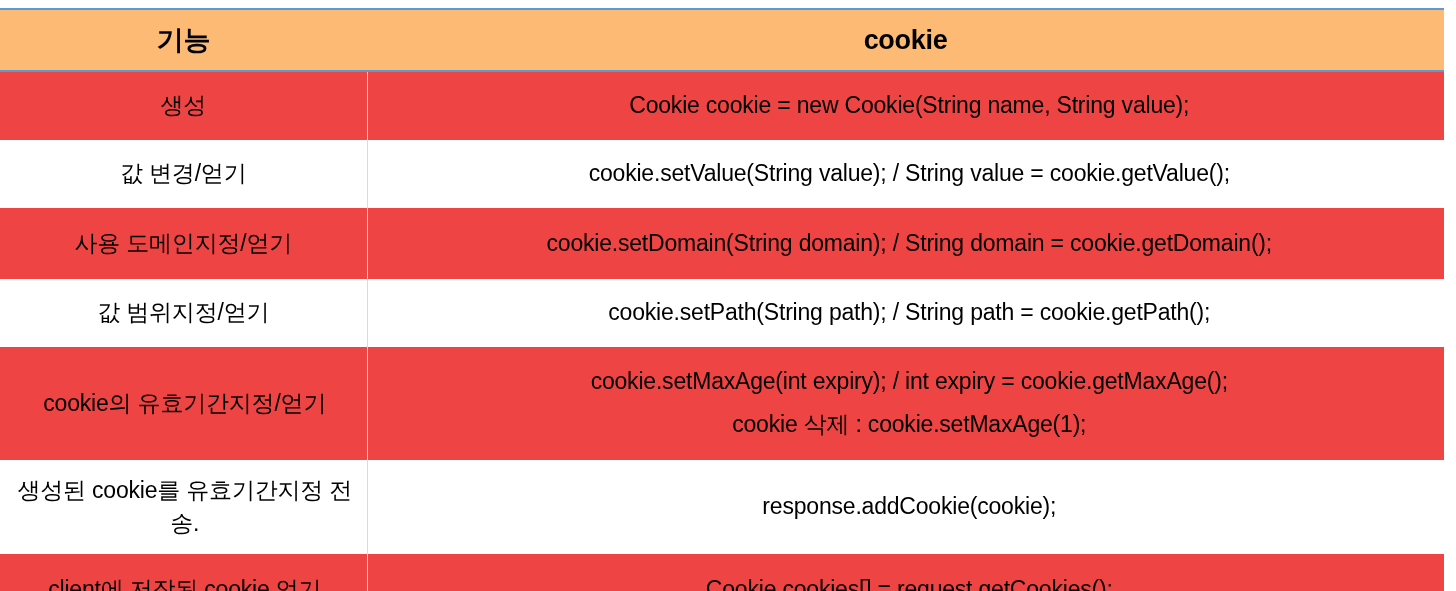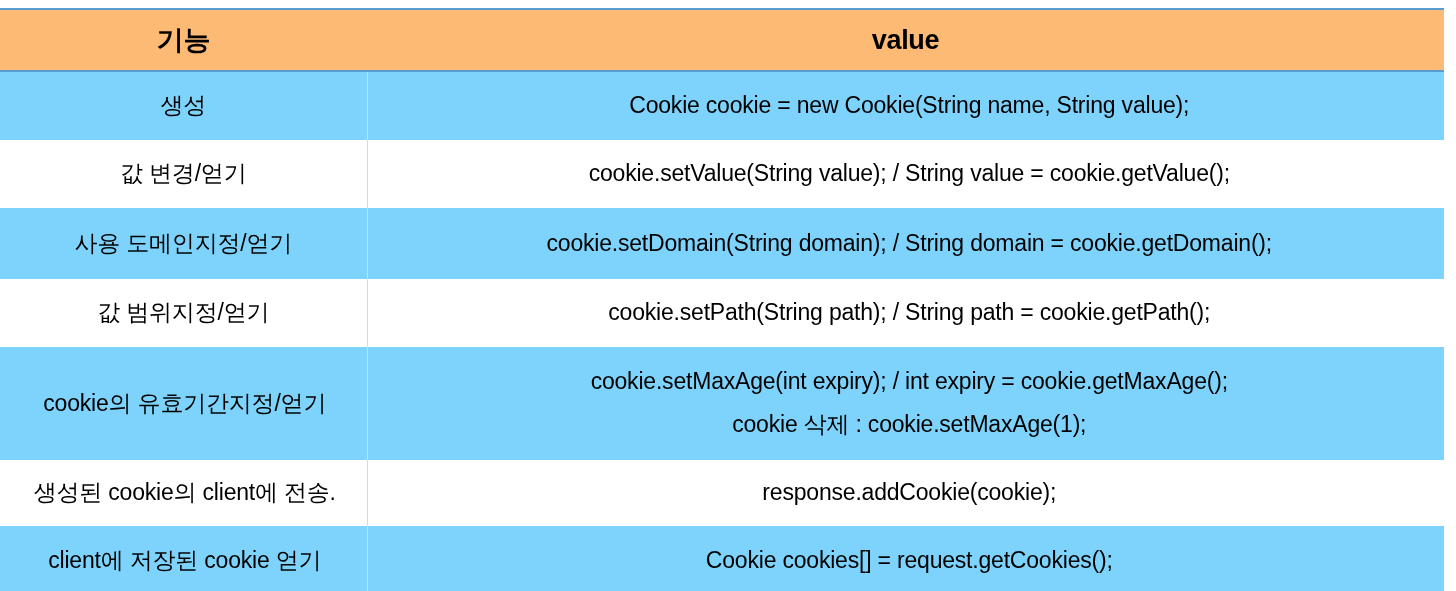--- a/index.html
+++ b/index.html
@@ -42,21 +42,21 @@
     font-size: 27px;
     text-align: center;
     padding: 16px 0 14px 0;
     line-height: 1.1;
     letter-spacing: -0.3px;
   }
   thead tr.header-row th.th-feature { }
   thead tr.header-row th.th-method  { }
 
   
-  tbody tr.data-row.shaded  { background: #7dd3fc; }
+  tbody tr.data-row.shaded  { background: #ef4444; }
   tbody tr.data-row.plain   { background: #ffffff; }
 
   tbody td {
     padding: 0;
     vertical-align: middle;
     font-size: 23px;
     line-height: 1.45;
     letter-spacing: -0.2px;
   }
 
@@ -94,21 +94,21 @@
 
 <div class="table-wrap">
   <table class="cookie-table">
     <colgroup>
       <col class="col-feature">
       <col class="col-method">
     </colgroup>
     <thead>
       <tr class="header-row">
         <th class="th-feature">기능</th>
-        <th class="th-method">value</th>
+        <th class="th-method">cookie</th>
       </tr>
     </thead>
     <tbody>
 
       <tr class="data-row shaded r1">
         <td class="cell-feature">생성</td>
         <td class="cell-method">
           <span class="method-line">Cookie cookie = new Cookie(String name, String value);</span>
         </td>
       </tr>
@@ -136,21 +136,21 @@
 
       <tr class="data-row shaded r5">
         <td class="cell-feature wide">cookie의 유효기간지정/얻기</td>
         <td class="cell-method">
           <span class="method-line">cookie.setMaxAge(int expiry); / int expiry = cookie.getMaxAge();</span>
           <span class="method-line">cookie 삭제 : cookie.setMaxAge(1);</span>
         </td>
       </tr>
 
       <tr class="data-row plain r6">
-        <td class="cell-feature wide">생성된 cookie의 client에 전송.</td>
+        <td class="cell-feature wide">생성된 cookie를 유효기간지정 전송.</td>
         <td class="cell-method">
           <span class="method-line">response.addCookie(cookie);</span>
         </td>
       </tr>
 
       <tr class="data-row shaded r7 last-row">
         <td class="cell-feature wide">client에 저장된 cookie 얻기</td>
         <td class="cell-method">
           <span class="method-line">Cookie cookies[] = request.getCookies();</span>
         </td>

